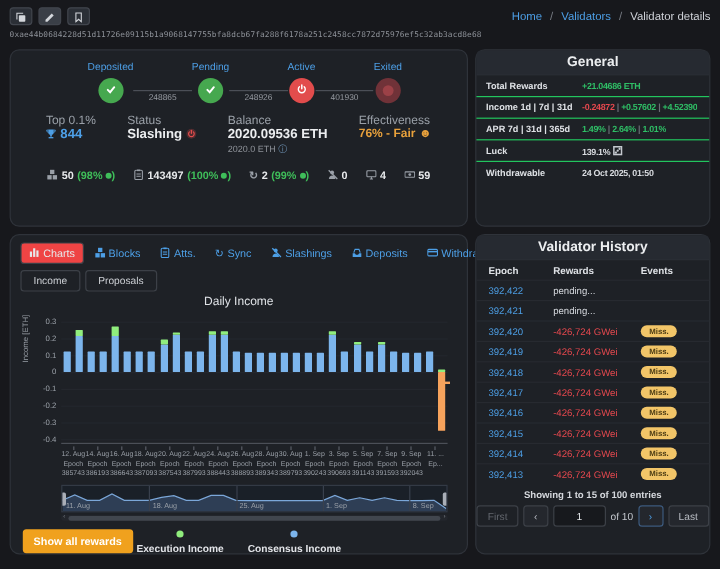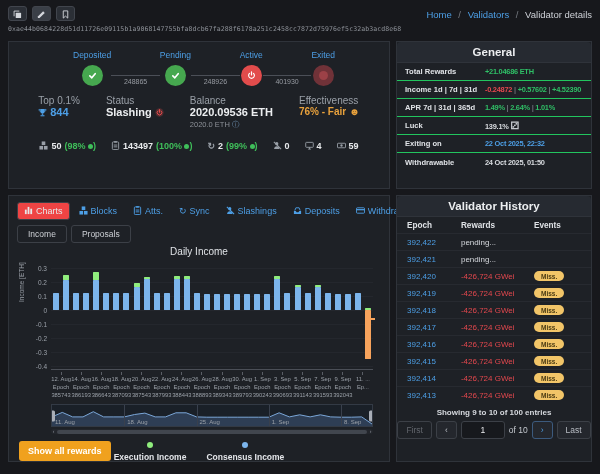--- a/index.html
+++ b/index.html
@@ -26,21 +26,21 @@
   .breadcrumb .current { color:#cfd2d8; }
   .pubkey {
     margin-top:4px; font-family:"DejaVu Sans Mono", monospace;
     font-size:6.5px; color:#8d9198; letter-spacing:0.1px; cursor:pointer;
   }
 
   
   .grid { display:flex; gap:6px; margin-top:8px; }
   .col-left { width:382px; flex:none; }
   .col-right { flex:1; min-width:0; }
-  .card { background:#1e2126; border:1px solid #2f333a; border-radius:0; }
+  .card { background:#1e2126; border:1px solid #2f333a; border-radius:8px; }
 
   
   .overview-card { height:148px; padding:8px 10px 6px; }
   .lifecycle { display:flex; padding:0 44px 0 54px; }
   .lc-step { display:flex; flex-direction:column; align-items:center; }
   .lc-label { font-size:8.5px; color:#4d9fe6; height:11px; margin-bottom:4px; white-space:nowrap; }
   .lc-circle { width:21px; height:21px; border-radius:50%; display:flex; align-items:center; justify-content:center; color:#fff; }
   .lc-circle.done { background:#46a84f; }
   .lc-circle.slashed { background:#e24c4c; }
   .lc-circle.upcoming { background:#703238; }
@@ -584,24 +584,20 @@
             </div>
             <div class="grow">
               <div class="glabel">APR 7d | 31d | 365d</div>
               <div class="gval"><span class="c-green">1.49%</span><span class="c-sep"> | </span><span class="c-green">2.64%</span><span class="c-sep"> | </span><span class="c-green">1.01%</span></div>
             </div>
             <div class="grow">
               <div class="glabel">Luck</div>
               <div class="gval"><span class="c-white">139.1% </span><span class="ic" style="color: rgb(196, 200, 206);"><span class="uni-lg">⚂</span></span></div>
             </div>
             <div class="grow">
-              <div class="glabel">Exiting on</div>
-              <div class="gval"><span class="c-blue">22 Oct 2025, 22:32</span></div>
-            </div>
-            <div class="grow">
               <div class="glabel">Withdrawable</div>
               <div class="gval"><span class="c-white">24 Oct 2025, 01:50</span></div>
             </div>
           </div>
       </section>
 
       <section class="card history-card">
         <div class="card-title">Validator History</div>
         <div class="h-head" id="history-head">
             <div class="h-col-epoch">Epoch</div>
@@ -653,21 +649,21 @@
               <div class="h-col-epoch"><span class="h-epoch">392,414</span></div>
               <div class="h-col-reward h-neg">-426,724 GWei</div>
               <div class="h-col-event"><span class="badge-miss">Miss.</span></div>
             </div>
             <div class="h-row">
               <div class="h-col-epoch"><span class="h-epoch">392,413</span></div>
               <div class="h-col-reward h-neg">-426,724 GWei</div>
               <div class="h-col-event"><span class="badge-miss">Miss.</span></div>
             </div>
           </div>
-        <div class="h-footer">Showing 9 to 10 of 100 entries</div>
+        <div class="h-footer">Showing 1 to 15 of 100 entries</div>
         <div class="pagination" id="pagination">
             <button class="pg-btn disabled">First</button>
             <button class="pg-btn">‹</button>
             <input class="pg-input" value="1" style="">
             <span class="pg-of">of 10</span>
             <button class="pg-btn next">›</button>
             <button class="pg-btn">Last</button>
           </div>
       </section>
 

